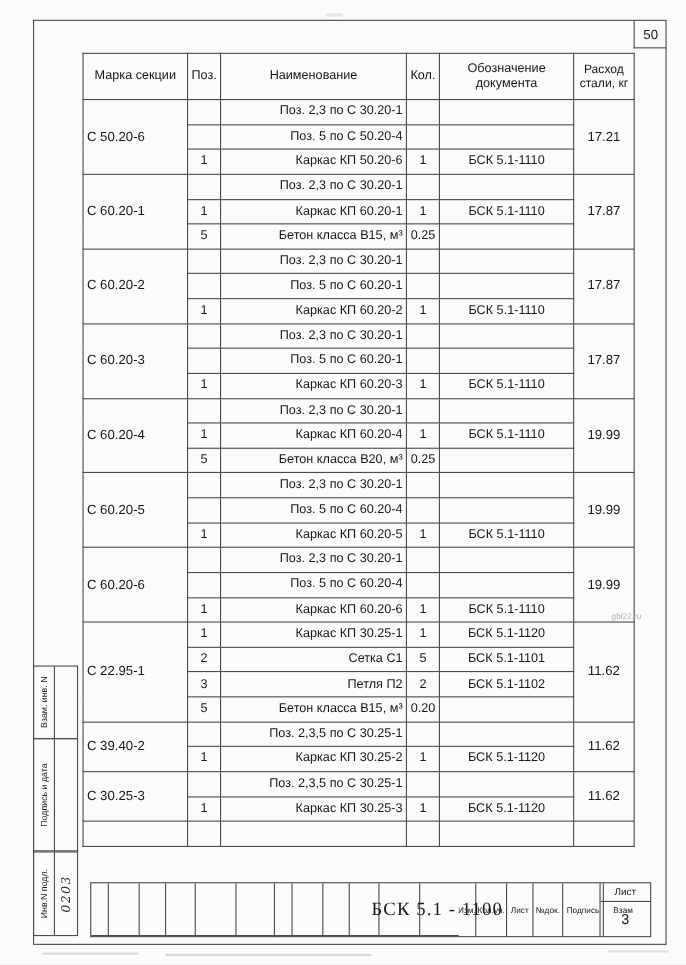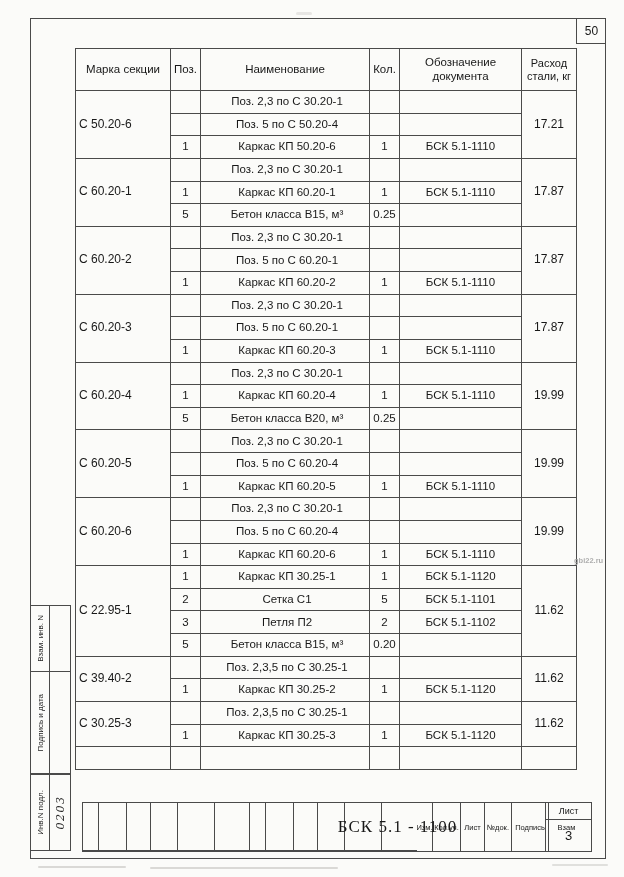--- a/index.html
+++ b/index.html
@@ -28,21 +28,21 @@
     border:1.3px solid #4a4a4a; padding:0 3px;
     font-size:11.5px; font-weight:400; overflow:hidden; white-space:nowrap;
     line-height:1.15;
   }
   .spec thead tr { height:42px; }
   .spec tbody tr { height:22.63px; }
   .spec th { text-align:center; white-space:normal; }
   th.h-steel { font-size:11px; }
   td.c-mark  { text-align:left; font-size:12px; }
   td.c-pos   { text-align:center; }
-  td.c-name  { text-align:center; padding-left:7px; }
+  td.c-name  { text-align:right; padding-left:7px; }
   td.c-qty   { text-align:center; }
   td.c-doc   { text-align:center; }
   td.c-steel { text-align:center; font-size:12px; }
   
   .stamp { position:absolute; left:30px; top:605px; width:41px; }
   .stamp-cell {
     border:1.3px solid #4a4a4a; box-sizing:border-box; display:flex;
     margin-top:-1.3px; background:transparent;
   }
   .stamp-cell:first-child { margin-top:0; }
@@ -78,21 +78,21 @@
     flex:1; display:flex; align-items:center; justify-content:center;
     font-family:"Liberation Serif", serif; font-size:17px; letter-spacing:1px;
   }
   .tb-right { width:46px; border-left:1.3px solid #4a4a4a; display:flex; flex-direction:column; box-sizing:border-box; }
   .tb-sheet-label {
     height:17px; border-bottom:1.1px solid #4a4a4a; box-sizing:border-box;
     display:flex; align-items:center; justify-content:center; font-size:9px;
   }
   .tb-sheet-num { flex:1; display:flex; align-items:center; justify-content:center; font-size:13px; }
   
-  .watermark { position:absolute; left:574px; top:556px; font-size:7.5px; color:#aeaeae;font-weight:bold; }
+  .watermark { position:absolute; left:556px; top:556px; font-size:7.5px; color:#aeaeae; }
   .smudge { position:absolute; background:#dad9d6; border-radius:2px; }
   .s1 { left:38px;  top:866px; width:88px;  height:2px; }
   .s2 { left:150px; top:867px; width:188px; height:2px; }
   .s3 { left:552px; top:864px; width:56px;  height:2px; opacity:.8; }
   .s4 { left:296px; top:12px;  width:16px;  height:3px; opacity:.6; }
 </style>
 </head>
 <body>
 
 <div class="page">

